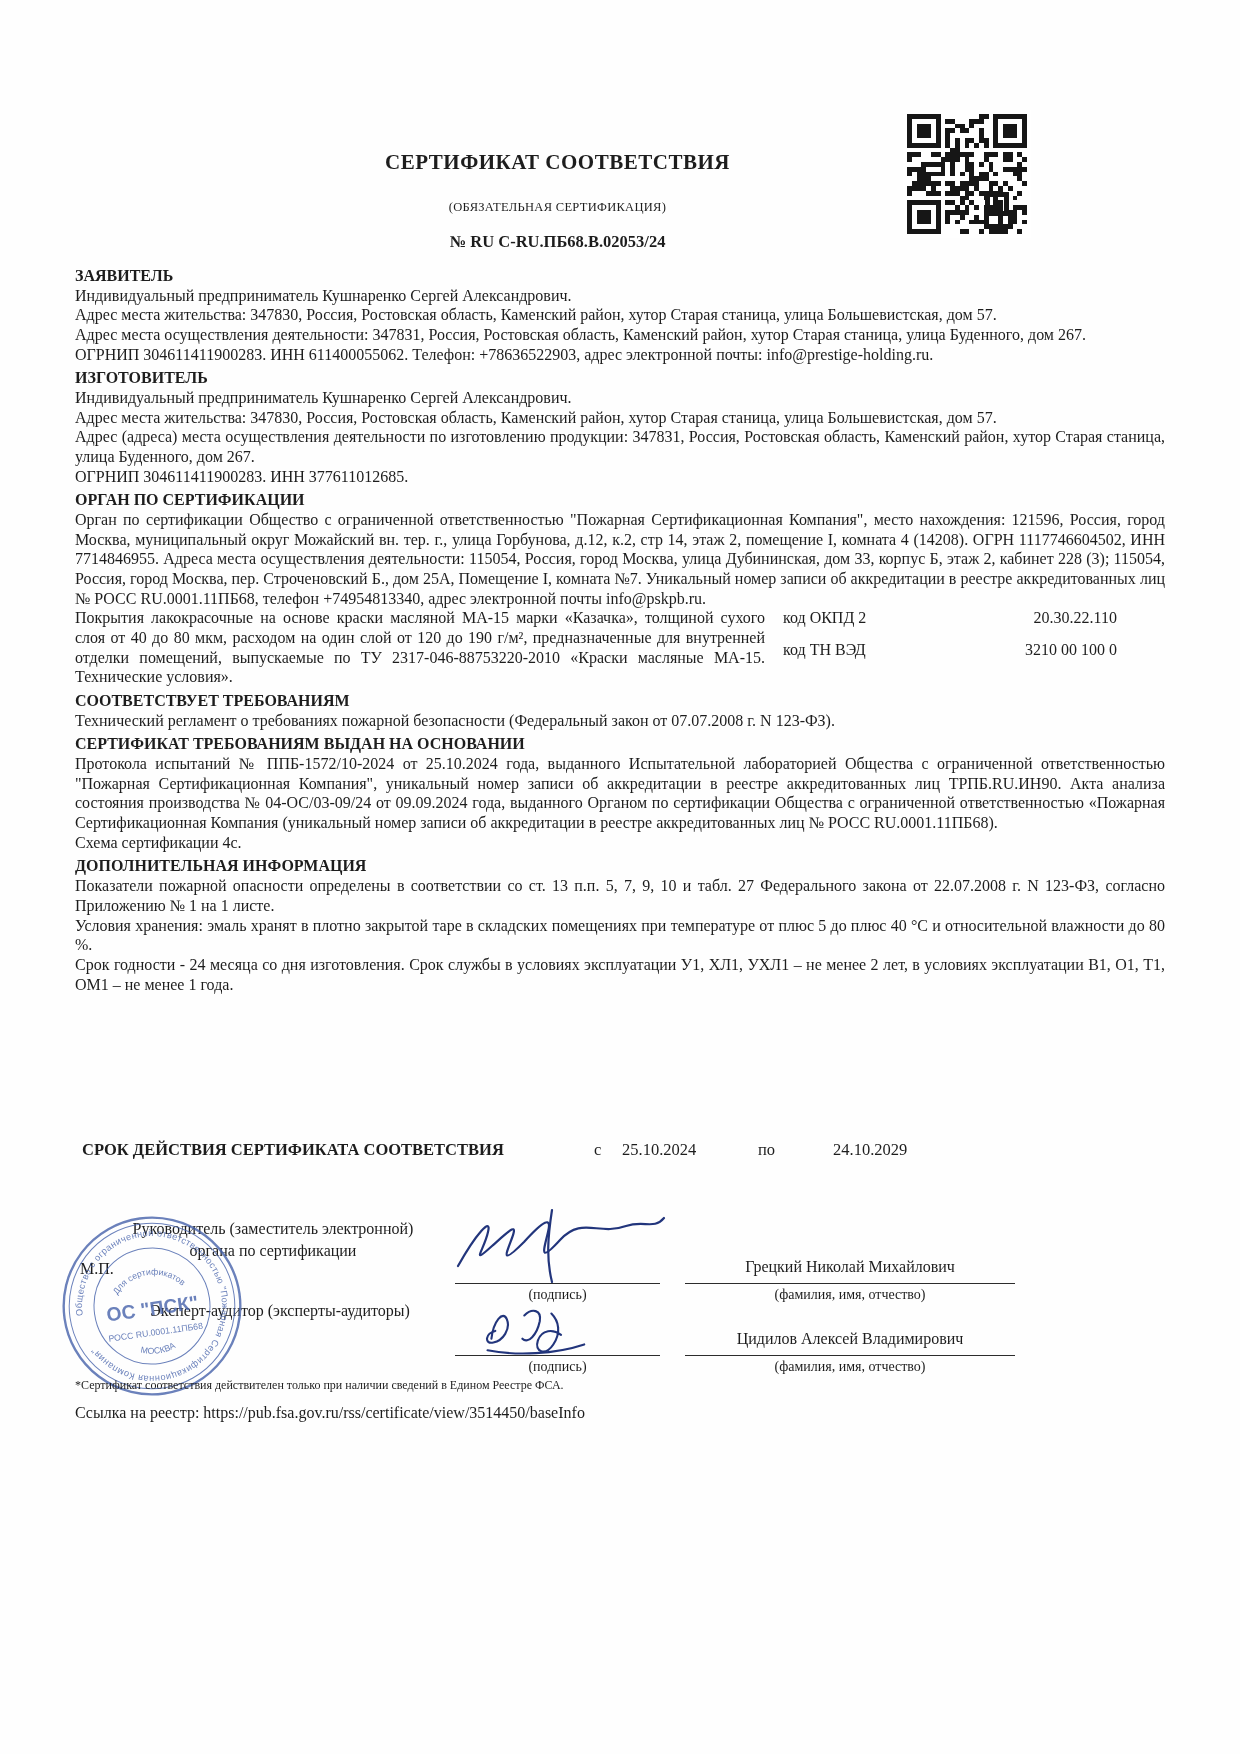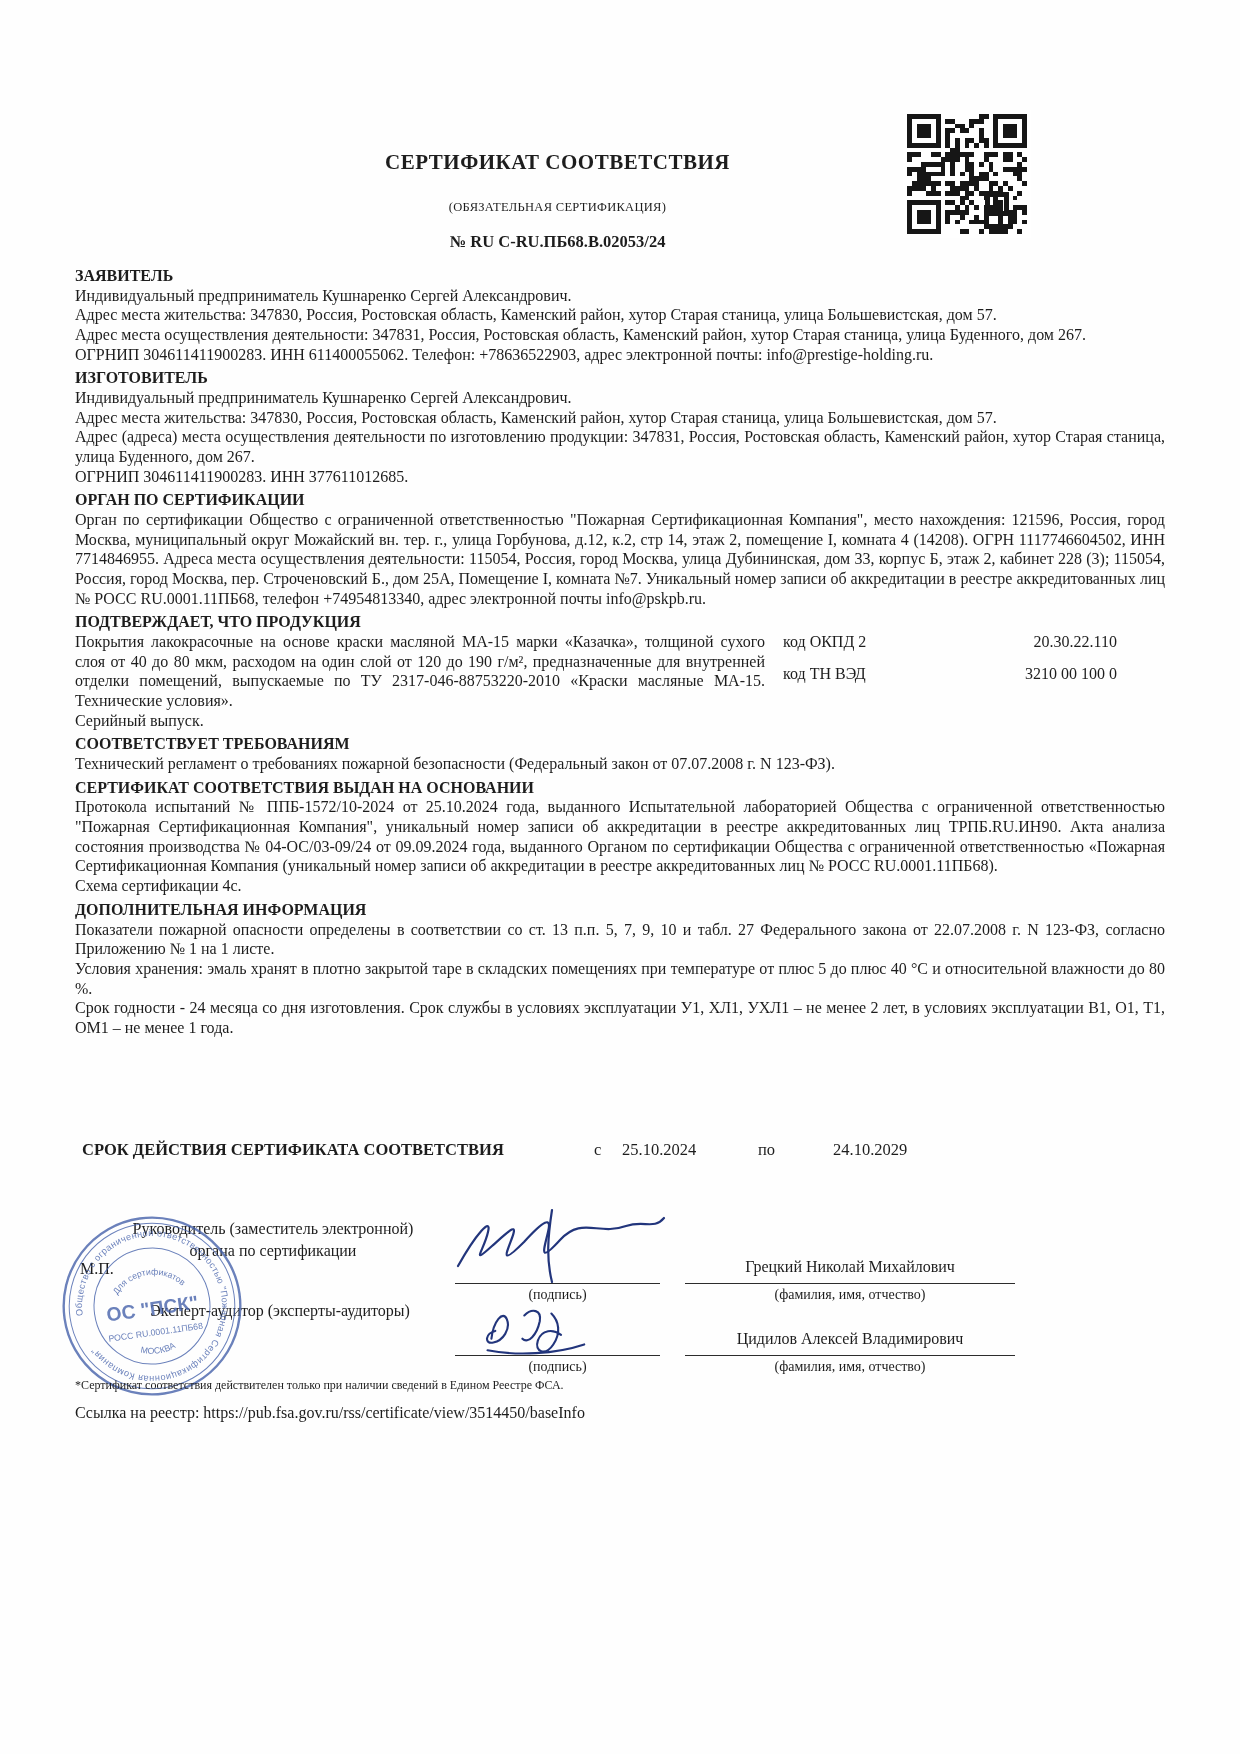--- a/index.html
+++ b/index.html
@@ -333,42 +333,40 @@
 
     <h3 class="sec-heading">ИЗГОТОВИТЕЛЬ</h3>
     <p>Индивидуальный предприниматель Кушнаренко Сергей Александрович.</p>
     <p>Адрес места жительства: 347830, Россия, Ростовская область, Каменский район, хутор Старая станица, улица Большевистская, дом 57.</p>
     <p>Адрес (адреса) места осуществления деятельности по изготовлению продукции: 347831, Россия, Ростовская область, Каменский район, хутор Старая станица, улица Буденного, дом 267.</p>
     <p>ОГРНИП 304611411900283. ИНН 377611012685.</p>
 
     <h3 class="sec-heading">ОРГАН ПО СЕРТИФИКАЦИИ</h3>
     <p>Орган по сертификации Общество с ограниченной ответственностью "Пожарная Сертификационная Компания", место нахождения: 121596, Россия, город Москва, муниципальный округ Можайский вн. тер. г., улица Горбунова, д.12, к.2, стр 14, этаж 2, помещение I, комната 4 (14208). ОГРН 1117746604502, ИНН 7714846955. Адреса места осуществления деятельности: 115054, Россия, город Москва, улица Дубининская, дом 33, корпус Б, этаж 2, кабинет 228 (3); 115054, Россия, город Москва, пер. Строченовский Б., дом 25А, Помещение I, комната №7. Уникальный номер записи об аккредитации в реестре аккредитованных лиц № РОСС RU.0001.11ПБ68, телефон +74954813340, адрес электронной почты info@pskpb.ru.</p>
 
-    <h3 class="sec-heading">ПОДТВЕРЖДАЕТ, ЧТО ПРОДУКЦИЯ</h3>
     <div class="product-row">
       <div class="product-text">
         <p>Покрытия лакокрасочные на основе краски масляной МА-15 марки «Казачка», толщиной сухого слоя от 40 до 80 мкм, расходом на один слой от 120 до 190 г/м², предназначенные для внутренней отделки помещений, выпускаемые по ТУ 2317-046-88753220-2010 «Краски масляные МА-15. Технические условия».</p>
-        <p>Серийный выпуск.</p>
       </div>
       <div class="product-codes">
         <div class="code-row">
           <span>код ОКПД 2</span>
           <span>20.30.22.110</span>
         </div>
         <div class="code-row second">
           <span>код ТН ВЭД</span>
           <span>3210 00 100 0</span>
         </div>
       </div>
     </div>
 
     <h3 class="sec-heading">СООТВЕТСТВУЕТ ТРЕБОВАНИЯМ</h3>
     <p>Технический регламент о требованиях пожарной безопасности (Федеральный закон от 07.07.2008 г. N 123-ФЗ).</p>
 
-    <h3 class="sec-heading">СЕРТИФИКАТ СООТВЕТСТВИЯ ВЫДАН НА ОСНОВАНИИ</h3>
+    <h3 class="sec-heading">СЕРТИФИКАТ ТРЕБОВАНИЯМ ВЫДАН НА ОСНОВАНИИ</h3>
     <p>Протокола испытаний № ППБ-1572/10-2024 от 25.10.2024 года, выданного Испытательной лабораторией Общества с ограниченной ответственностью "Пожарная Сертификационная Компания", уникальный номер записи об аккредитации в реестре аккредитованных лиц ТРПБ.RU.ИН90. Акта анализа состояния производства № 04-ОС/03-09/24 от 09.09.2024 года, выданного Органом по сертификации Общества с ограниченной ответственностью «Пожарная Сертификационная Компания (уникальный номер записи об аккредитации в реестре аккредитованных лиц № РОСС RU.0001.11ПБ68).</p>
     <p>Схема сертификации 4с.</p>
 
     <h3 class="sec-heading">ДОПОЛНИТЕЛЬНАЯ ИНФОРМАЦИЯ</h3>
     <p>Показатели пожарной опасности определены в соответствии со ст. 13 п.п. 5, 7, 9, 10 и табл. 27 Федерального закона от 22.07.2008 г. N 123-ФЗ, согласно Приложению № 1 на 1 листе.</p>
     <p>Условия хранения: эмаль хранят в плотно закрытой таре в складских помещениях при температуре от плюс 5 до плюс 40 °С и относительной влажности до 80 %.</p>
     <p>Срок годности -  24 месяца со дня изготовления. Срок службы в условиях эксплуатации У1, ХЛ1, УХЛ1 – не менее 2 лет, в условиях эксплуатации В1, О1, Т1, ОМ1 – не менее 1 года.</p>
   </div>
 
   <div class="validity">

